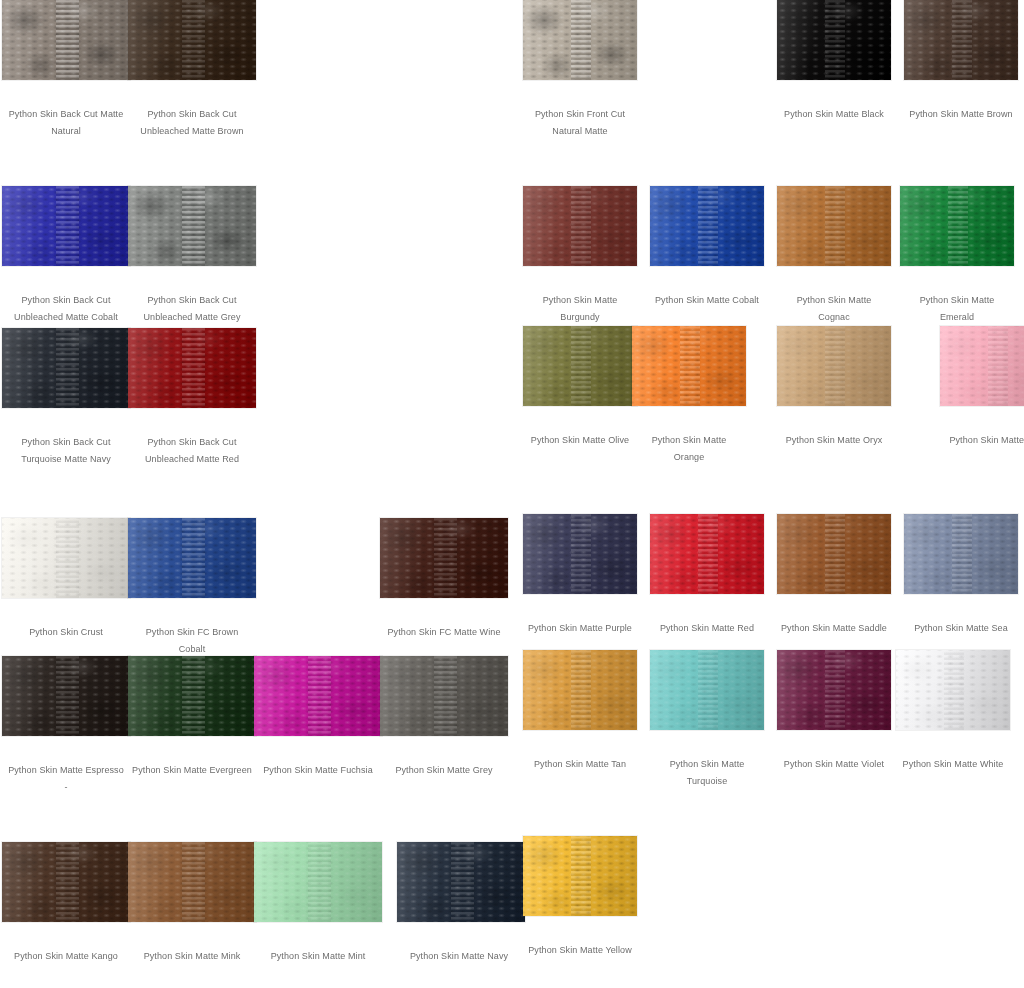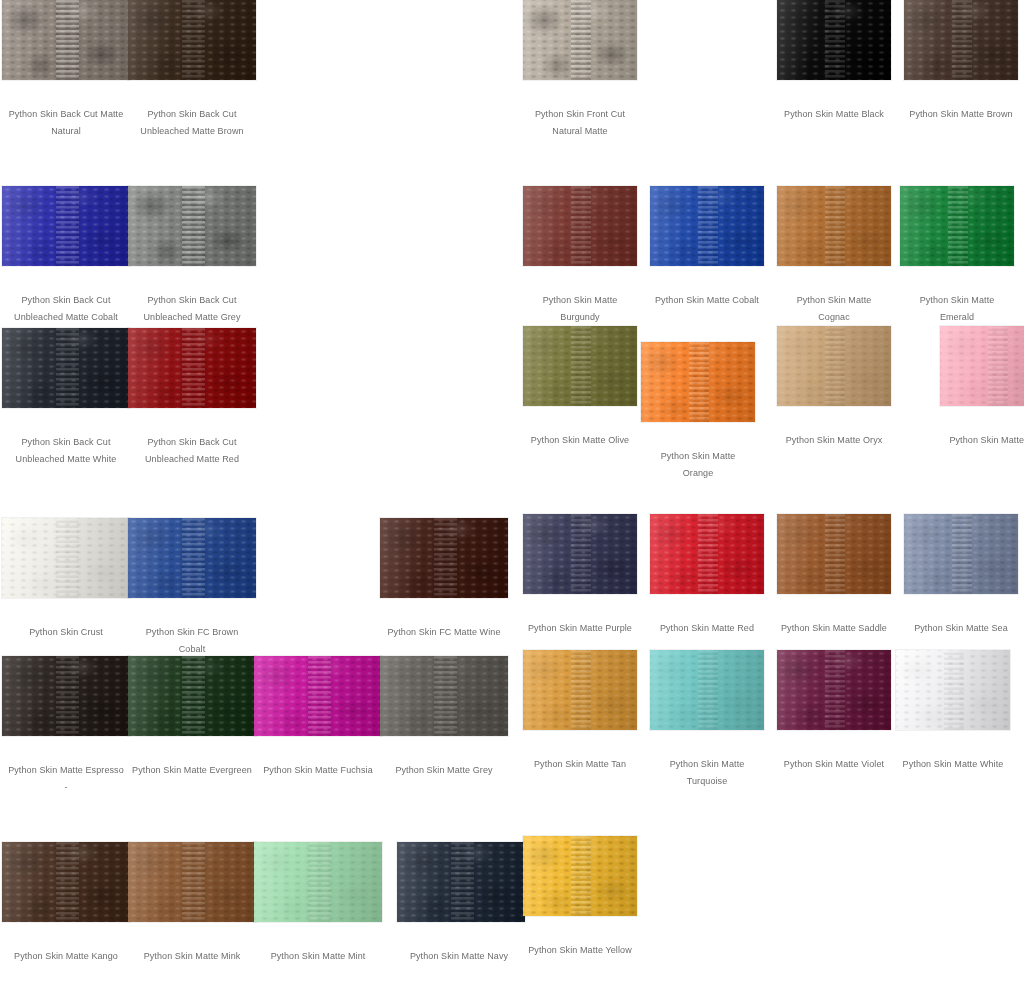--- a/index.html
+++ b/index.html
@@ -145,21 +145,21 @@
       </div>
       <div class="product-row" style="position: absolute; top: 328px; left: 0px; right: 0px; height: 150px;">
         <div class="product-card" style="left: 2px; width: 128px;">
           <div class="swatch-frame" style="width: 128px; height: 80px;">
             <div class="swatch-img" style="background: linear-gradient(115deg, rgb(54, 59, 67) 0%, rgb(38, 43, 51) 45%, rgb(20, 25, 33) 100%);"></div>
             <div class="scales" style="opacity: 0.8;"></div>
             <div class="spine" style="opacity: 0.45;"></div>
             <div class="mottle" style="opacity: 0.55;"></div>
             <div class="sheen"></div>
           </div>
-          <div class="product-title">Python Skin Back Cut Unbleached Matte White</div>
+          <div class="product-title">Python Skin Back Cut Turquoise Matte Navy</div>
         </div>
         <div class="product-card" style="left: 128px; width: 128px;">
           <div class="swatch-frame" style="width: 128px; height: 80px;">
             <div class="swatch-img" style="background: linear-gradient(115deg, rgb(158, 31, 34) 0%, rgb(142, 15, 18) 45%, rgb(124, 0, 0) 100%);"></div>
             <div class="scales" style="opacity: 0.85;"></div>
             <div class="spine" style="opacity: 0.6;"></div>
             <div class="mottle" style="opacity: 0.35;"></div>
             <div class="sheen"></div>
           </div>
           <div class="product-title">Python Skin Back Cut Unbleached Matte Red</div>
@@ -361,21 +361,21 @@
         <div class="product-card" style="left: 11px; width: 114px;">
           <div class="swatch-frame" style="width: 114px; height: 80px;">
             <div class="swatch-img" style="background: linear-gradient(115deg, rgb(136, 135, 78) 0%, rgb(120, 119, 62) 45%, rgb(102, 101, 44) 100%);"></div>
             <div class="scales" style="opacity: 0.7;"></div>
             <div class="spine" style="opacity: 0.5;"></div>
             <div class="mottle" style="opacity: 0.22;"></div>
             <div class="sheen"></div>
           </div>
           <div class="product-title">Python Skin Matte Olive</div>
         </div>
-        <div class="product-card" style="left: 129px; width: 114px; margin-top: 16px;">
+        <div class="product-card" style="left: 120px; width: 114px;">
           <div class="swatch-frame" style="width: 114px; height: 80px;">
             <div class="swatch-img" style="background: linear-gradient(115deg, rgb(255, 144, 61) 0%, rgb(244, 128, 45) 45%, rgb(226, 110, 27) 100%);"></div>
             <div class="scales" style="opacity: 0.85;"></div>
             <div class="spine" style="opacity: 0.6;"></div>
             <div class="mottle" style="opacity: 0.35;"></div>
             <div class="sheen"></div>
           </div>
           <div class="product-title">Python Skin Matte Orange</div>
         </div>
         <div class="product-card" style="left: 265px; width: 114px;">

